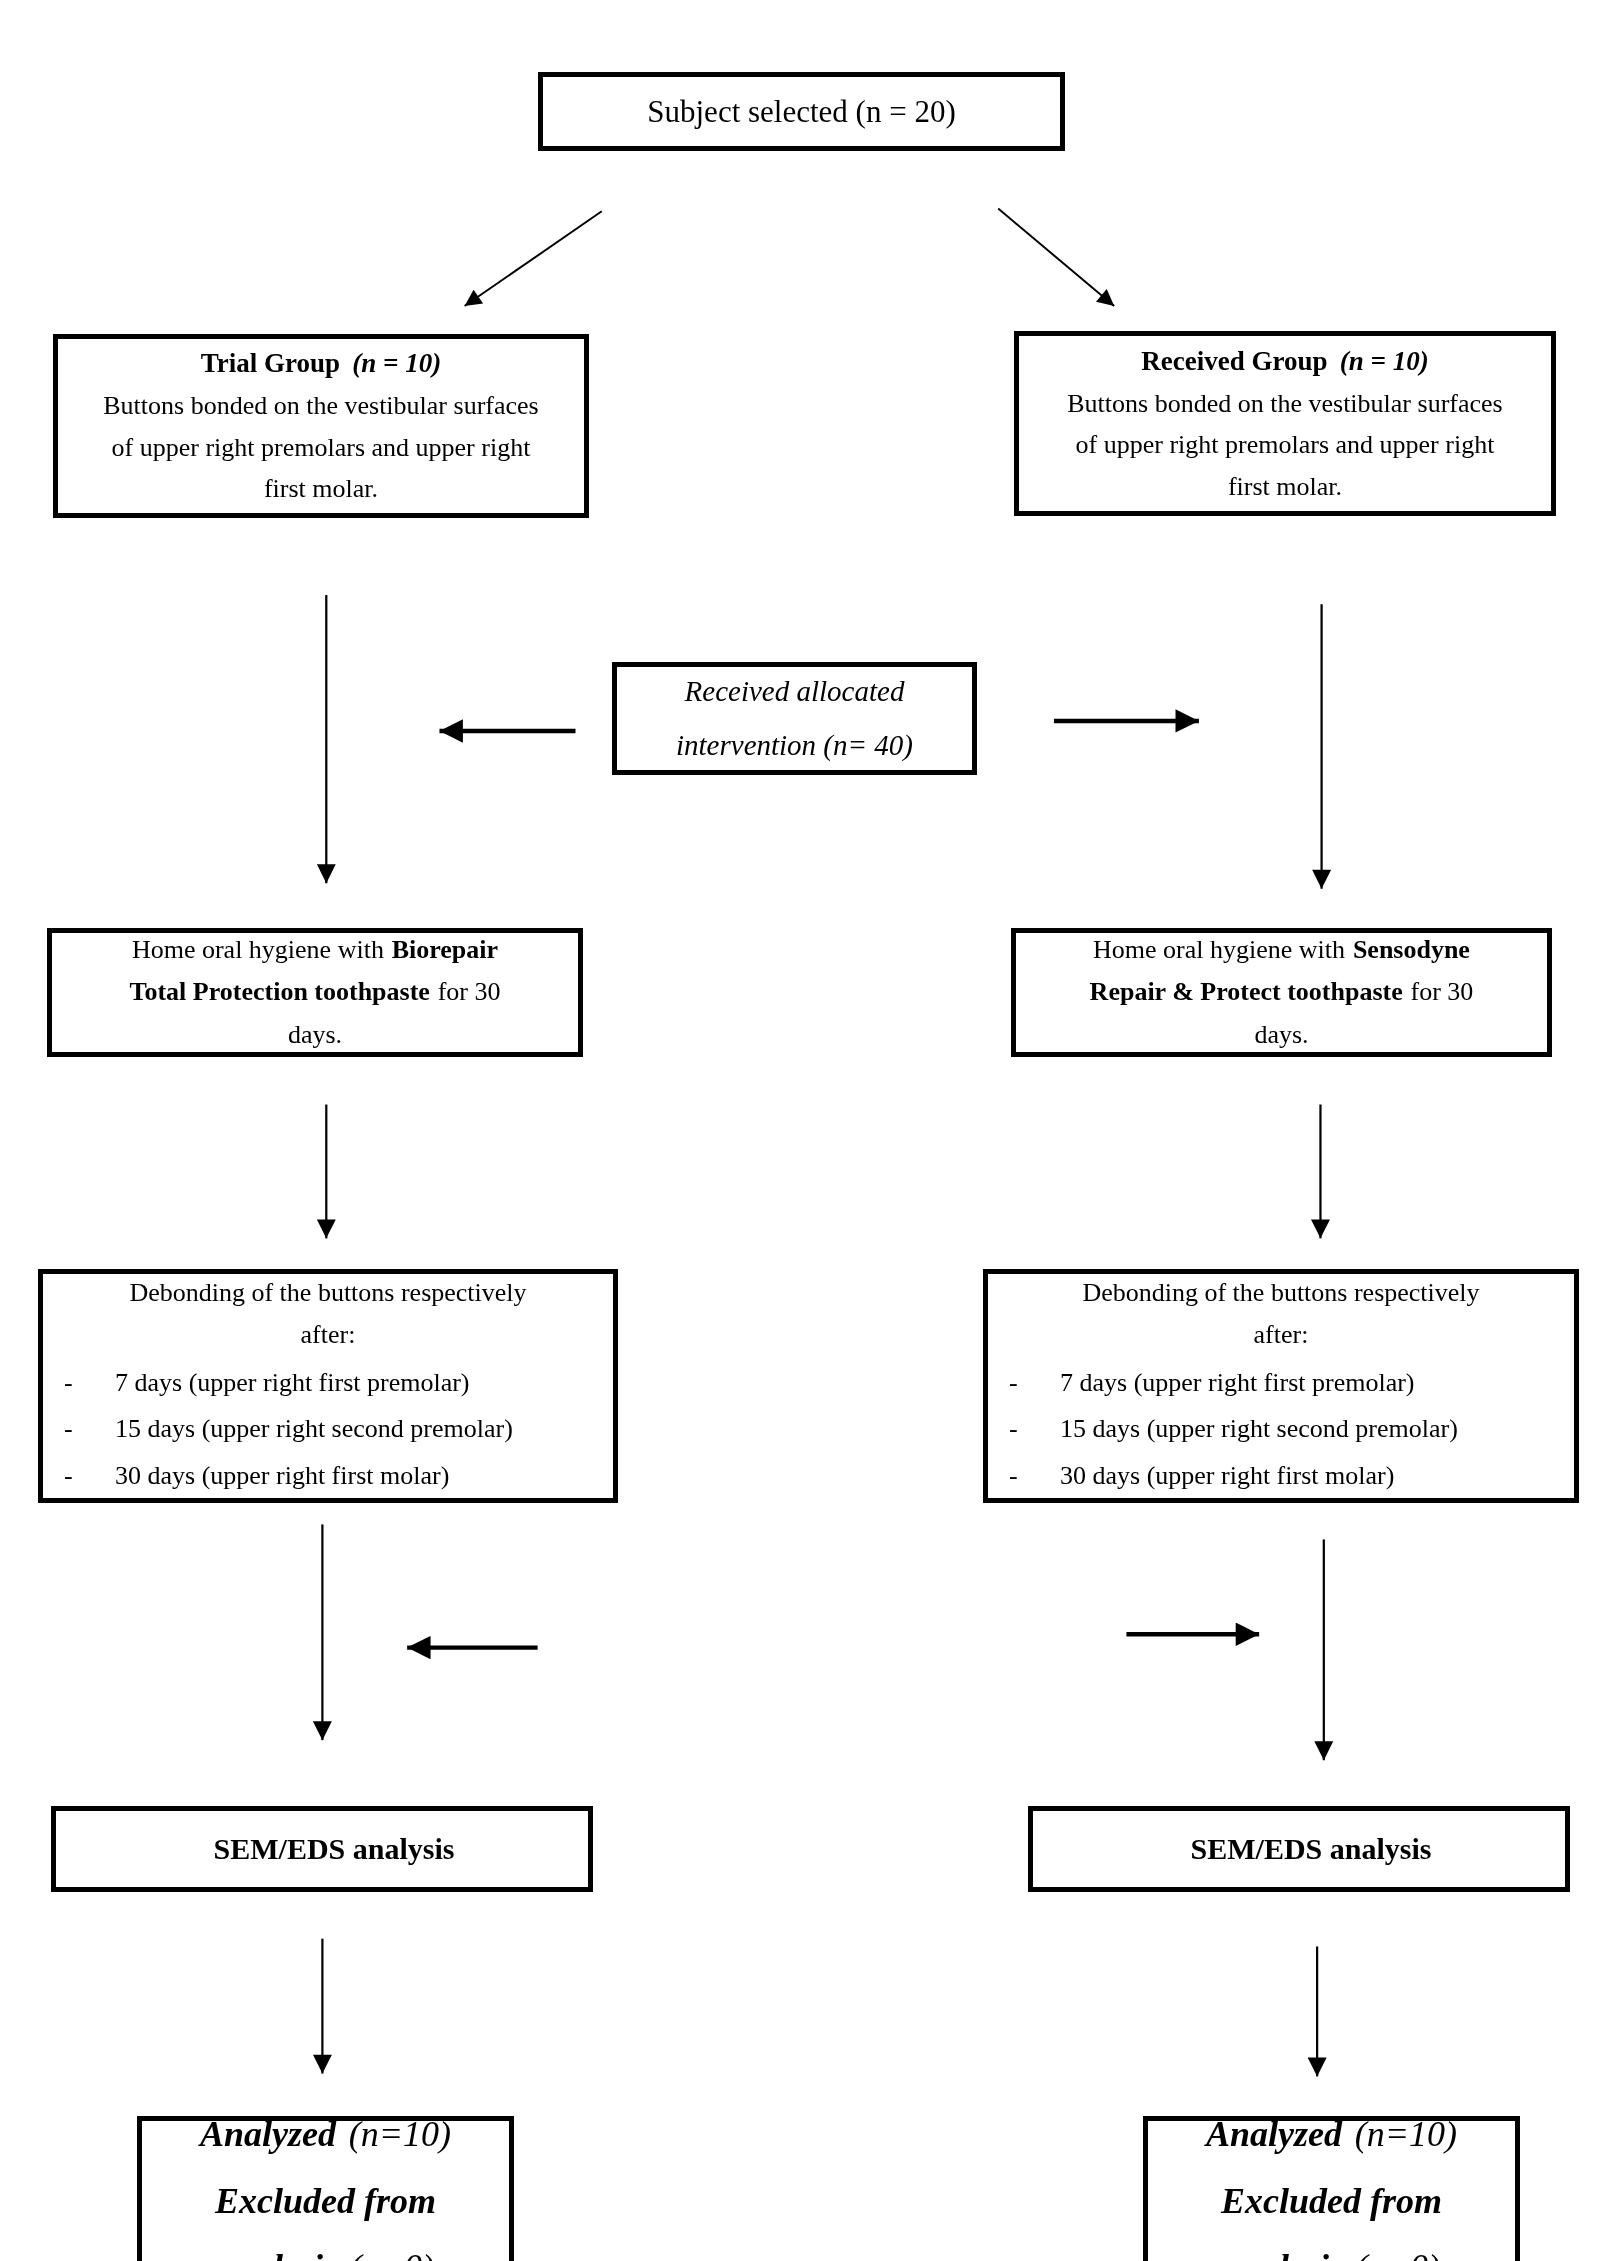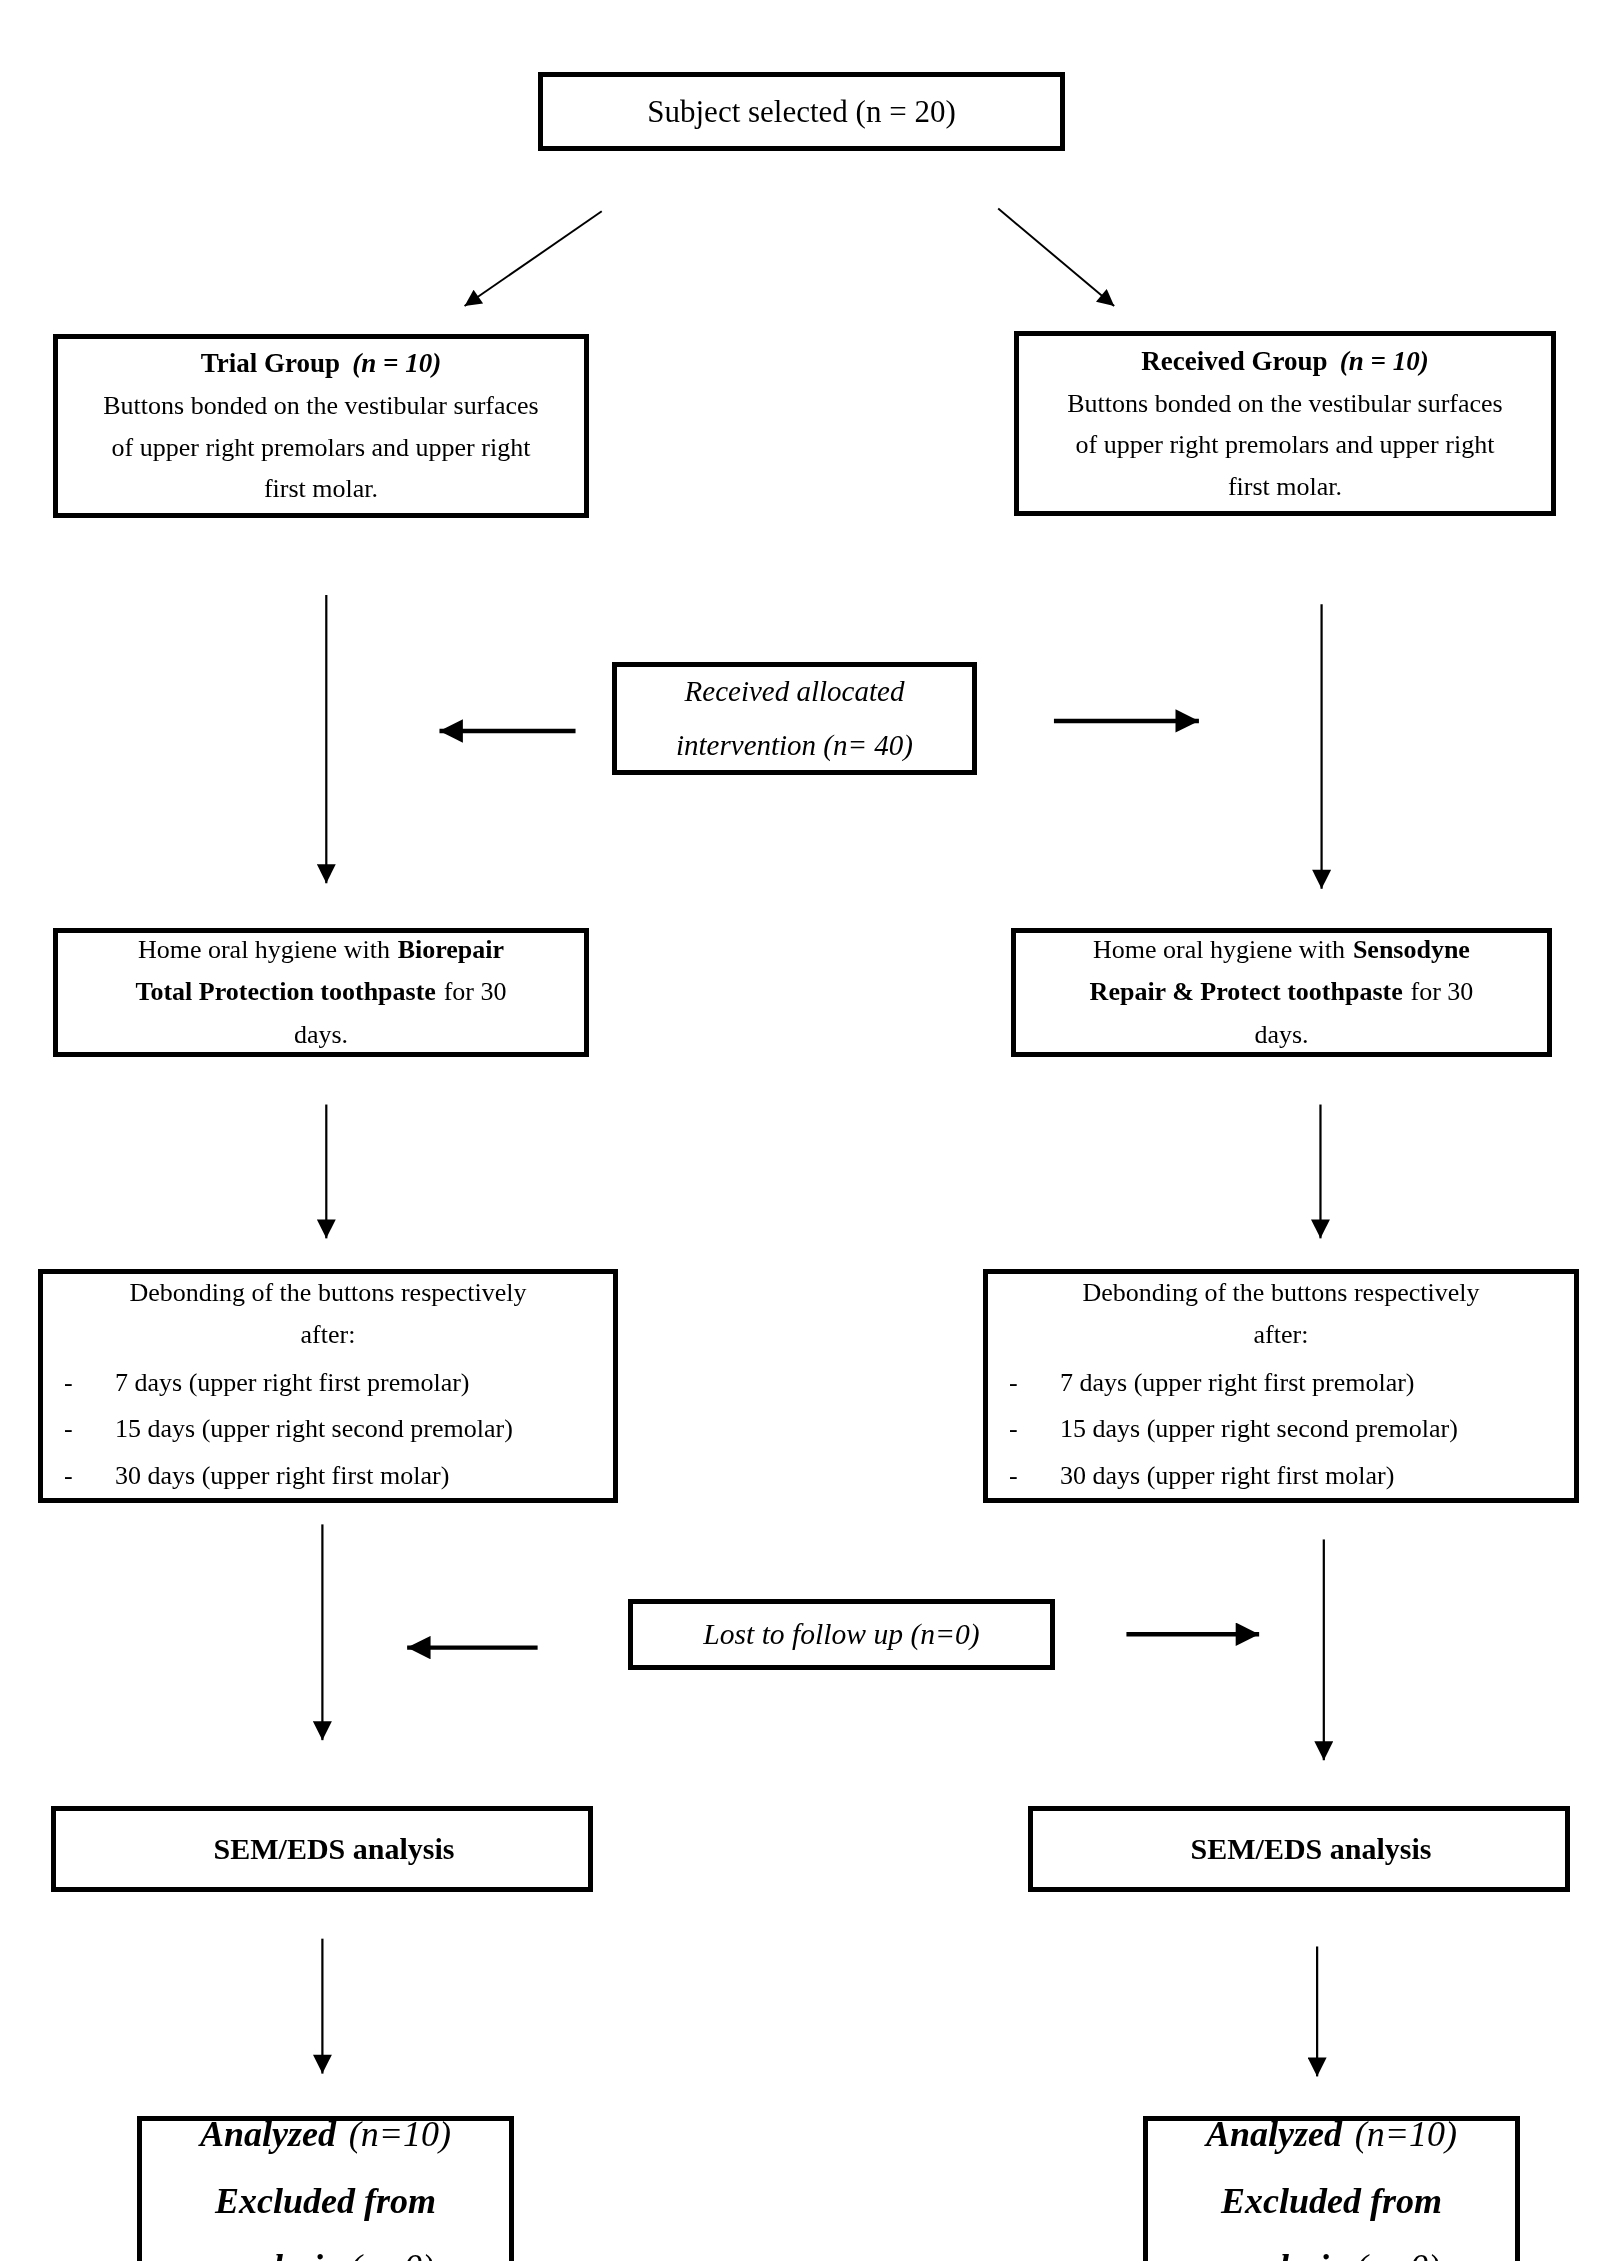--- a/index.html
+++ b/index.html
@@ -104,21 +104,21 @@
     <div class="group-heading">
       <span>Received Group</span><span class="group-n">(n = 10)</span>
     </div>
     <div class="group-body">Buttons bonded on the vestibular surfaces of upper right premolars and upper right first molar.</div>
   </div>
 
   <div class="box received-box" style="left:612px; top:618px; width:365px; height:113px;">
     <div class="received-text">Received allocated intervention (n= 40)</div>
   </div>
 
-  <div class="box" style="left:53px; top:884px; width:536px; height:129px;">
+  <div class="box" style="left:47px; top:884px; width:536px; height:129px;">
     <div class="hygiene-text">
       <span>Home oral hygiene with</span><span class="brand">Biorepair Total Protection toothpaste</span><span>for 30 days.</span>
     </div>
   </div>
 
   <div class="box" style="left:1011px; top:884px; width:541px; height:129px;">
     <div class="hygiene-text">
       <span>Home oral hygiene with</span><span class="brand">Sensodyne Repair &amp; Protect toothpaste</span><span>for 30 days.</span>
     </div>
   </div>
@@ -154,23 +154,20 @@
         <span class="deb-dash">-</span>
         <span class="deb-text">15 days (upper right second premolar)</span>
       </div>
       <div class="deb-item">
         <span class="deb-dash">-</span>
         <span class="deb-text">30 days (upper right first molar)</span>
       </div>
     </div>
   </div>
 
-  <div class="box lost-box" style="left:628px; top:1555px; width:427px; height:71px;">
-    <span>Lost to follow up (n=0)</span>
-  </div>
 
   <div class="box sem-box" style="left:51px; top:1762px; width:542px; height:86px;">
     <span>SEM/EDS analysis</span>
   </div>
 
   <div class="box sem-box" style="left:1028px; top:1762px; width:542px; height:86px;">
     <span>SEM/EDS analysis</span>
   </div>
 
   <div class="box analyzed-box" style="left:137px; top:2072px; width:377px; height:170px;">

